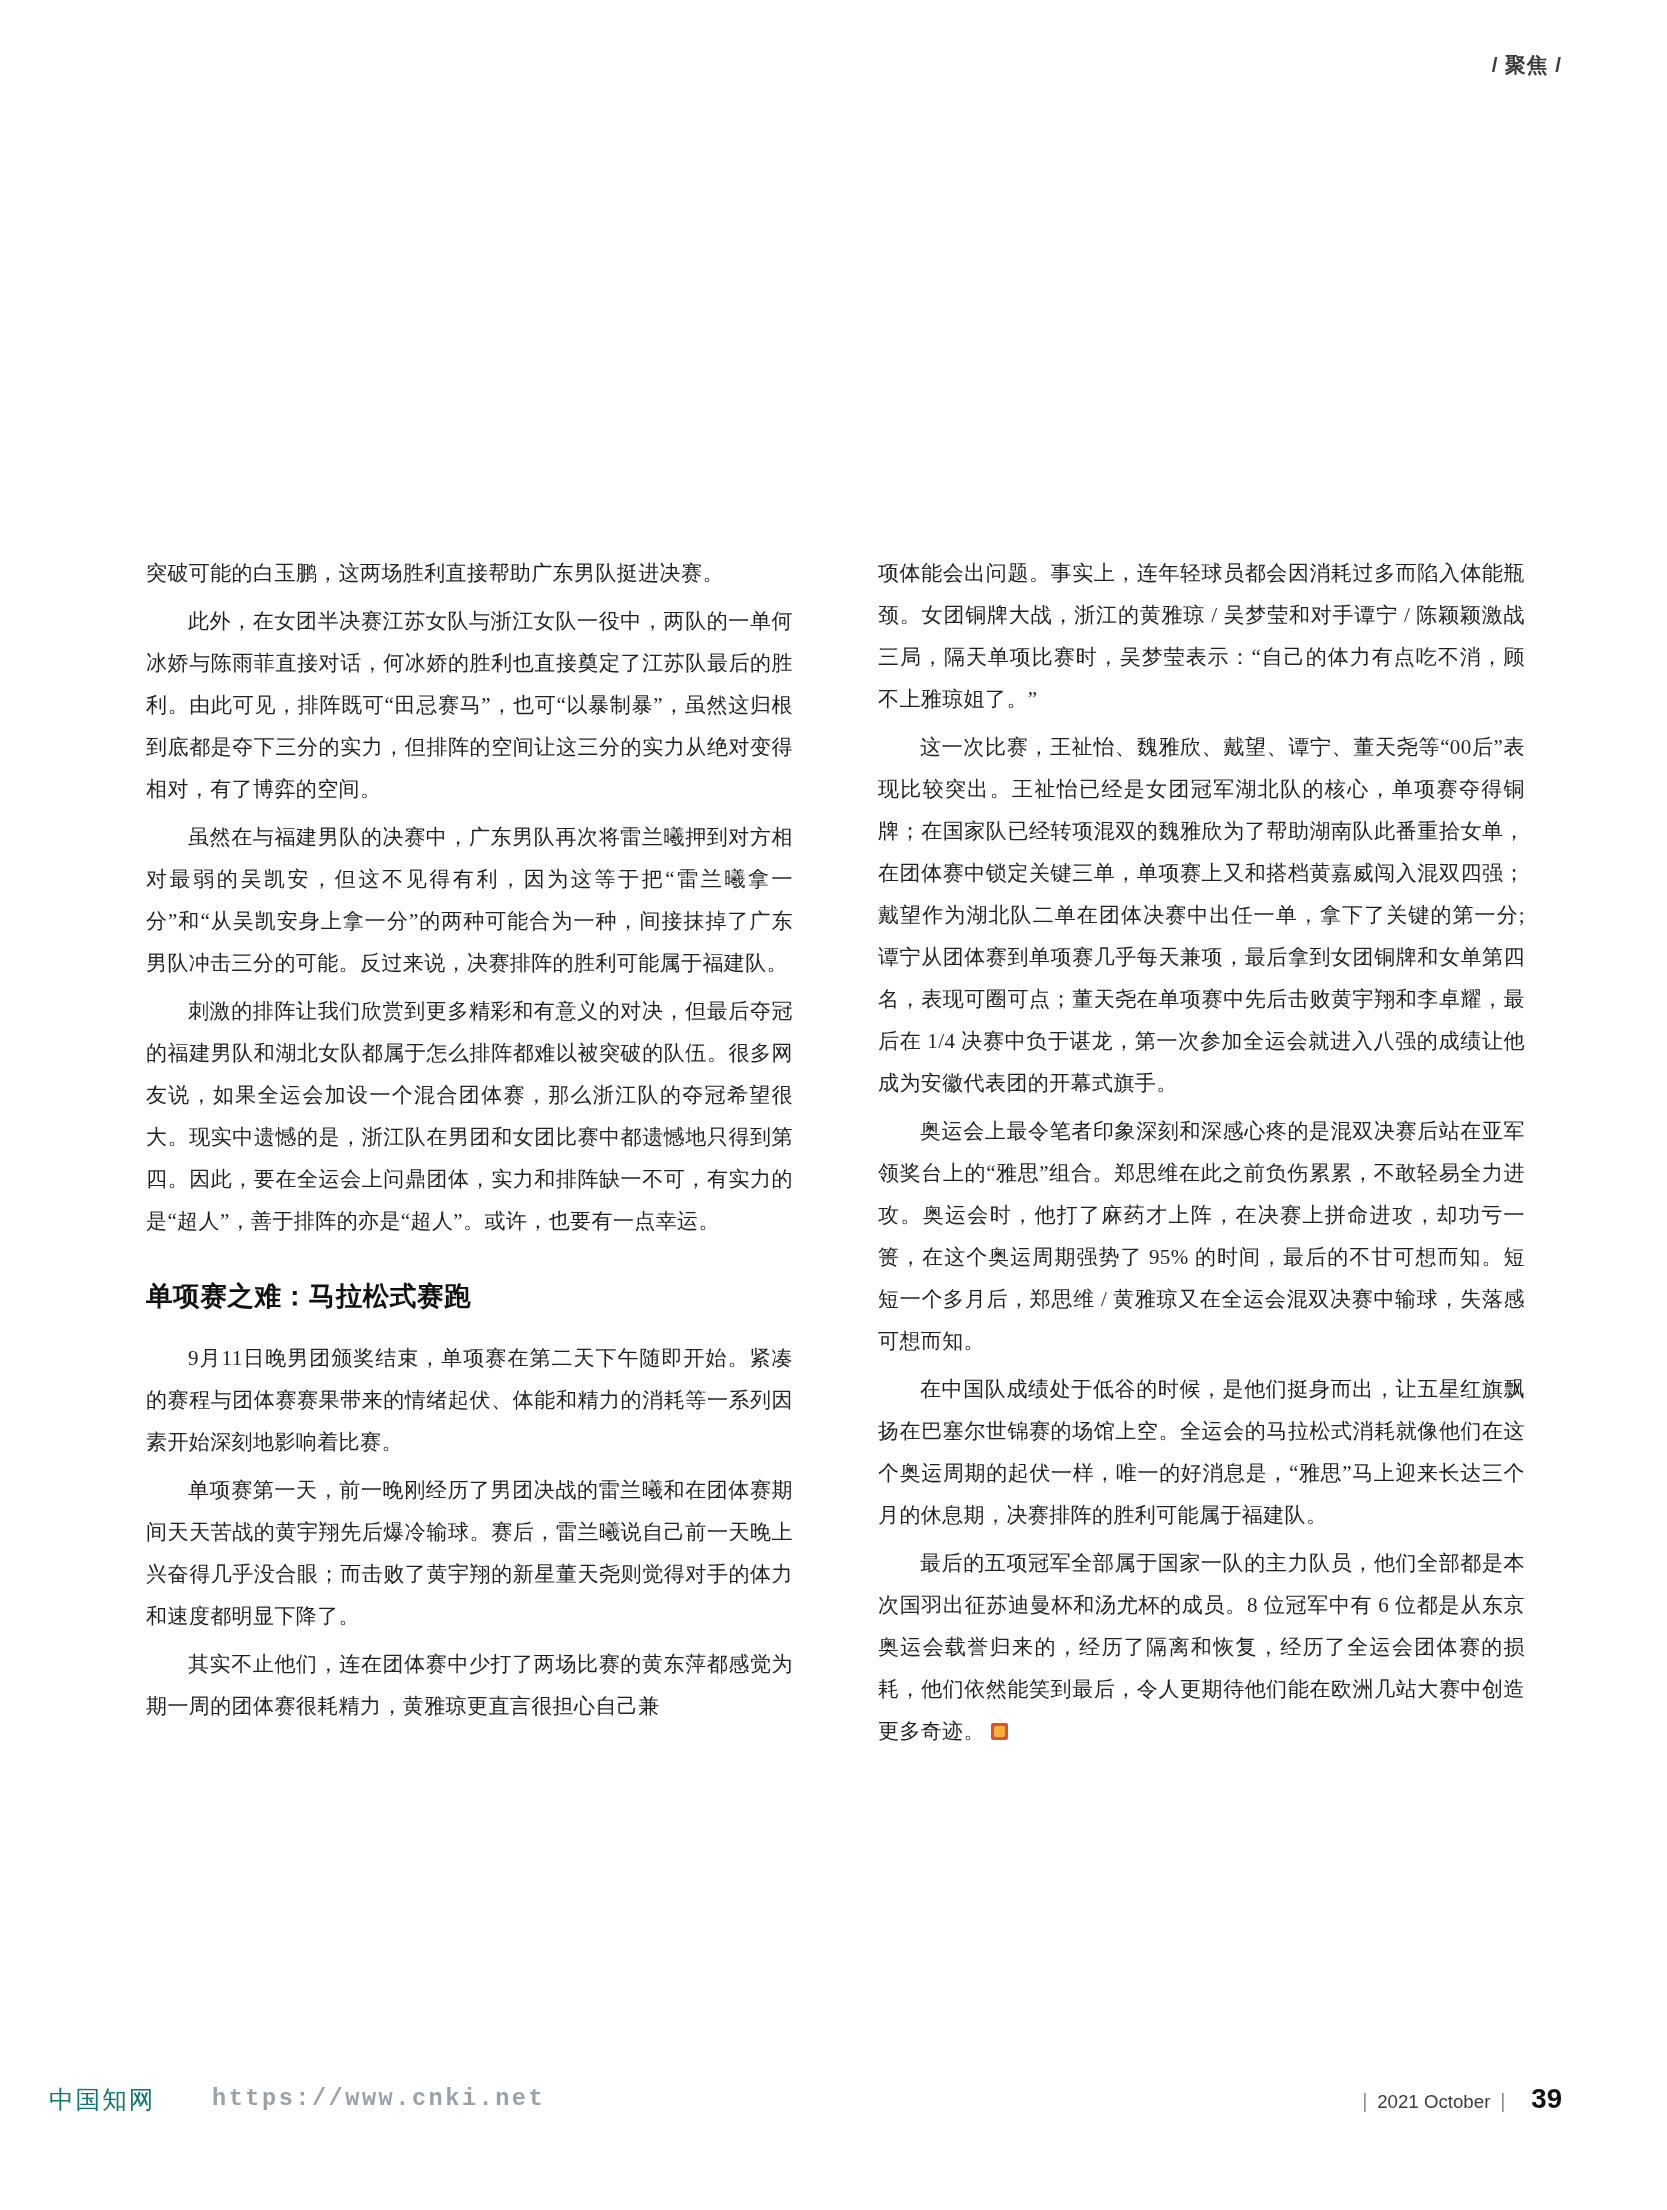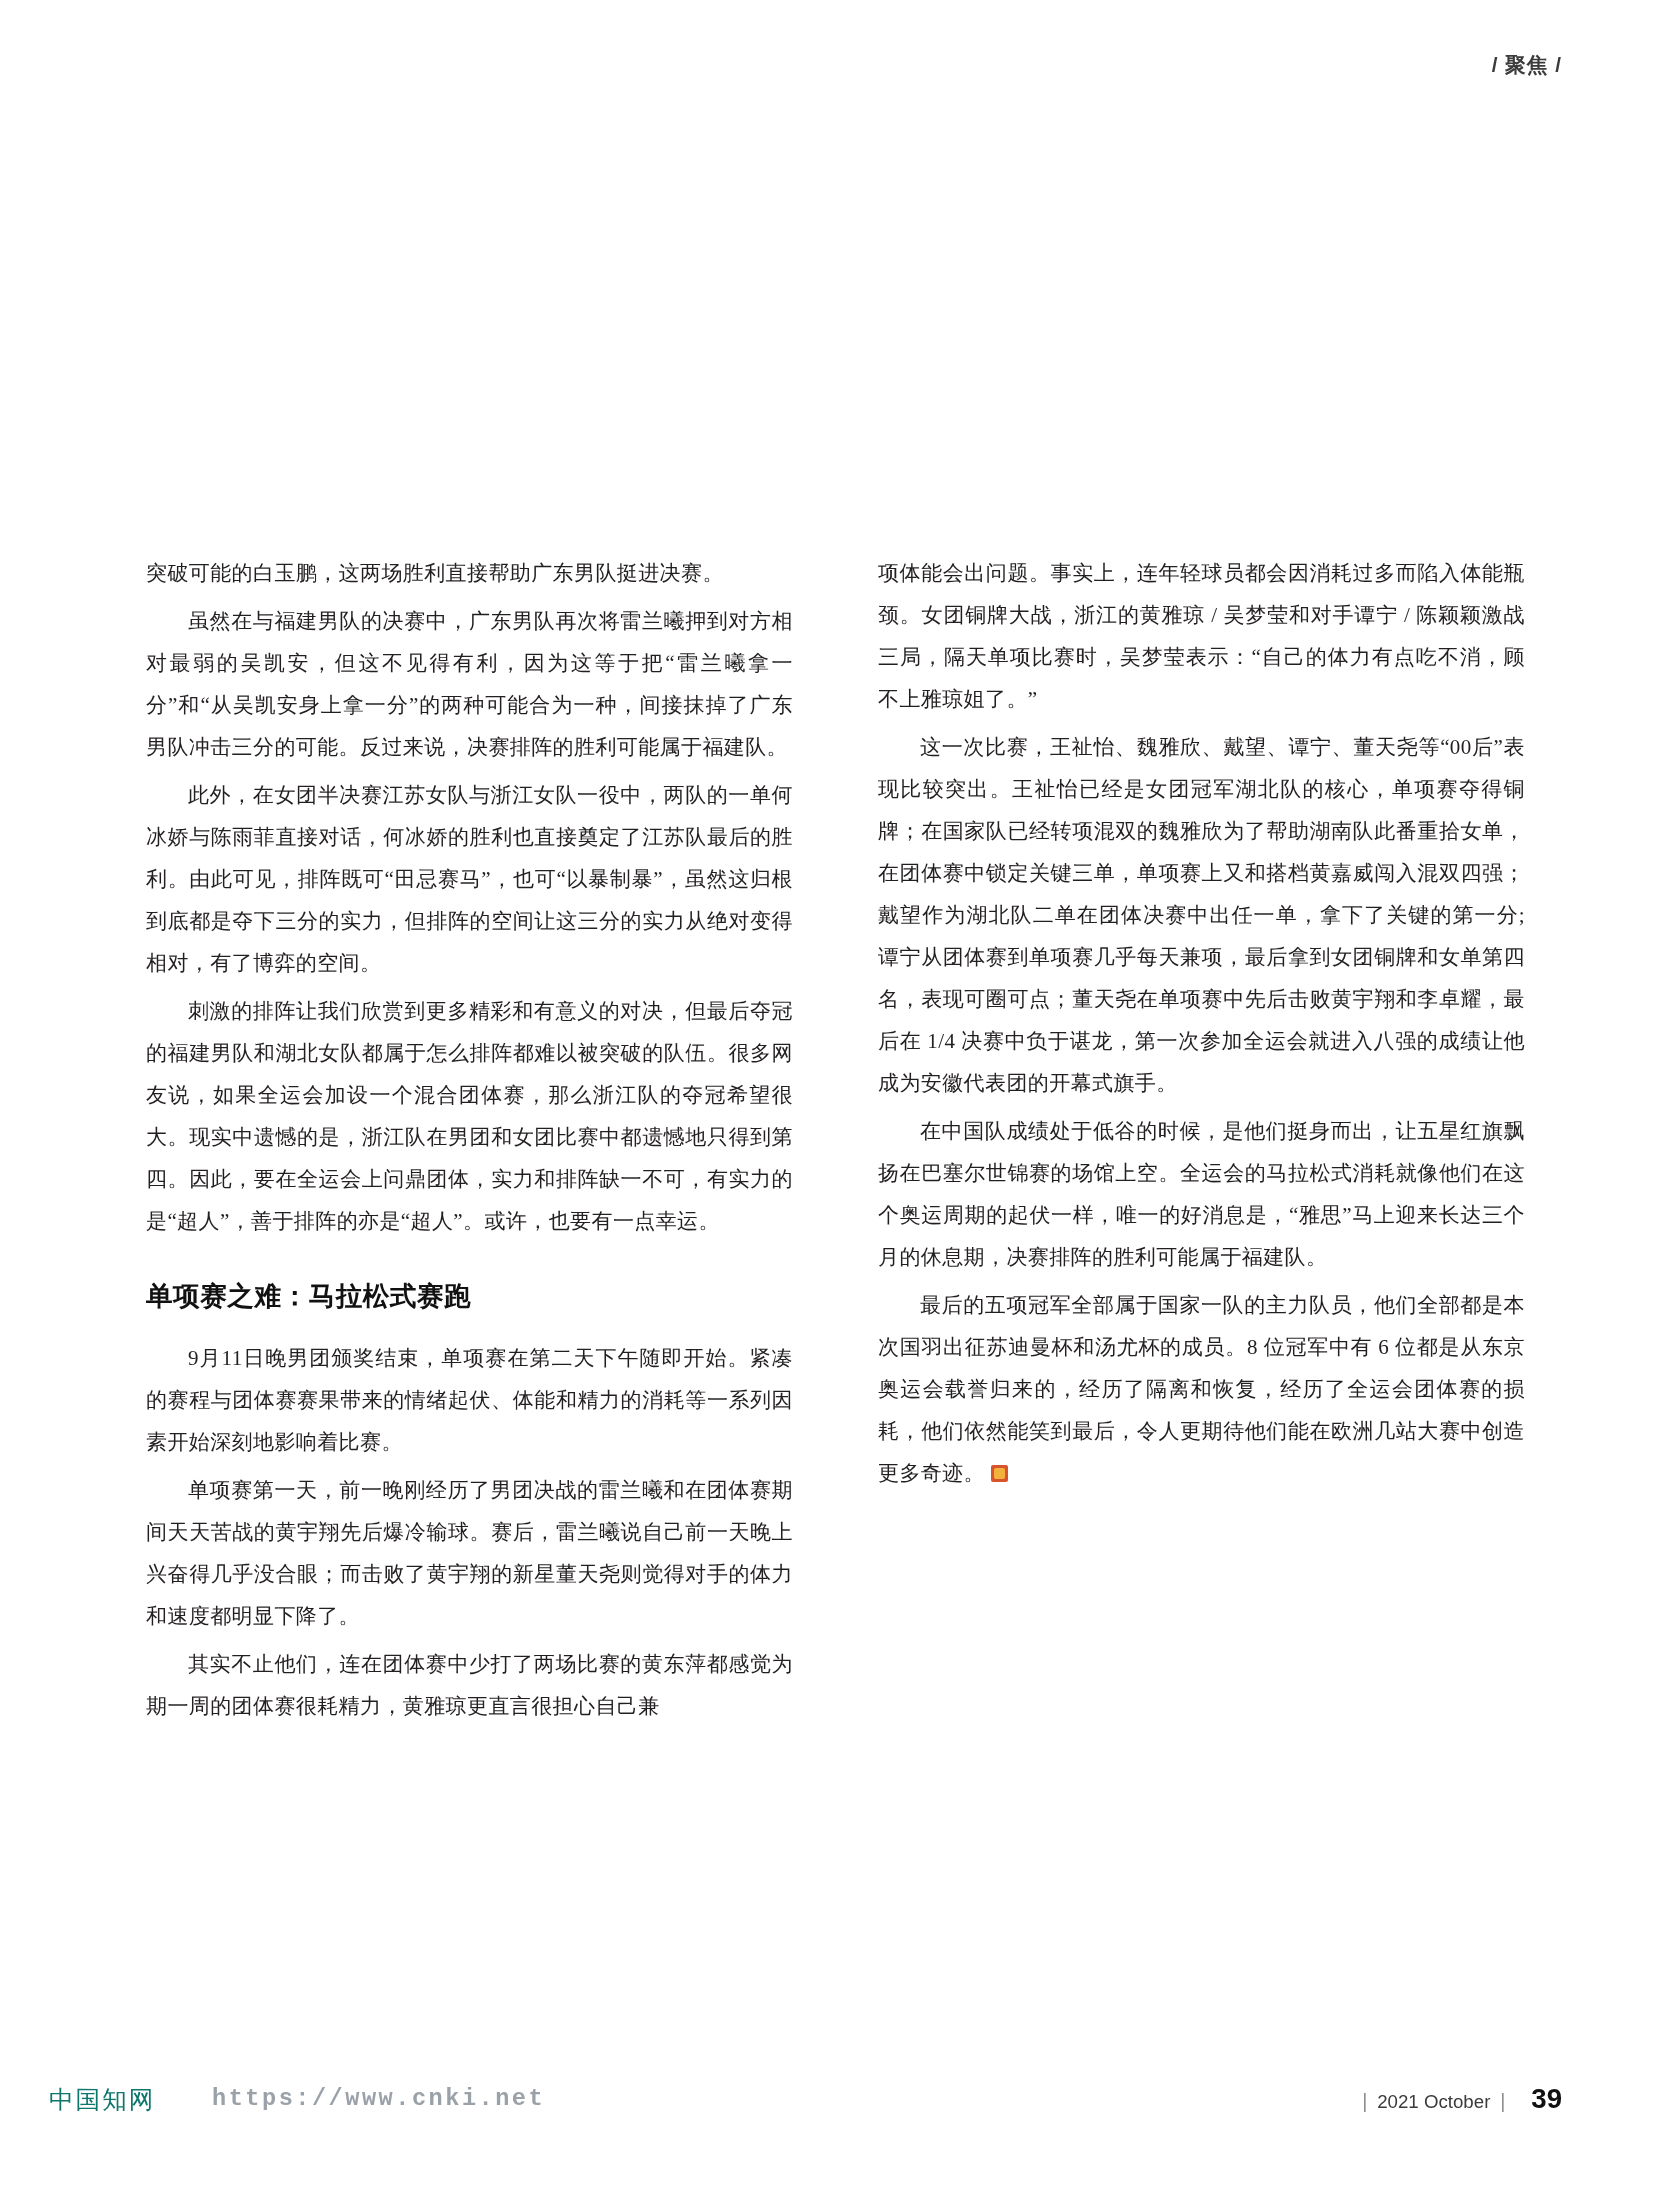--- a/index.html
+++ b/index.html
@@ -140,32 +140,33 @@
 <body>
 
 <div class="page">
 
   <div class="header">/ 聚焦 /</div>
 
   <div class="columns">
 
     <div class="col">
       <p class="noindent">突破可能的白玉鹏，这两场胜利直接帮助广东男队挺进决赛。</p>
+      <p>此外，在女团半决赛江苏女队与浙江女队一役中，两队的一单何冰娇与陈雨菲直接对话，何冰娇的胜利也直接奠定了江苏队最后的胜利。由此可见，排阵既可“田忌赛马”，也可“以暴制暴”，虽然这归根到底都是夺下三分的实力，但排阵的空间让这三分的实力从绝对变得相对，有了博弈的空间。</p>
       <p>虽然在与福建男队的决赛中，广东男队再次将雷兰曦押到对方相对最弱的吴凯安，但这不见得有利，因为这等于把“雷兰曦拿一分”和“从吴凯安身上拿一分”的两种可能合为一种，间接抹掉了广东男队冲击三分的可能。反过来说，决赛排阵的胜利可能属于福建队。</p>
-      <p>此外，在女团半决赛江苏女队与浙江女队一役中，两队的一单何冰娇与陈雨菲直接对话，何冰娇的胜利也直接奠定了江苏队最后的胜利。由此可见，排阵既可“田忌赛马”，也可“以暴制暴”，虽然这归根到底都是夺下三分的实力，但排阵的空间让这三分的实力从绝对变得相对，有了博弈的空间。</p>
       <p>刺激的排阵让我们欣赏到更多精彩和有意义的对决，但最后夺冠的福建男队和湖北女队都属于怎么排阵都难以被突破的队伍。很多网友说，如果全运会加设一个混合团体赛，那么浙江队的夺冠希望很大。现实中遗憾的是，浙江队在男团和女团比赛中都遗憾地只得到第四。因此，要在全运会上问鼎团体，实力和排阵缺一不可，有实力的是“超人”，善于排阵的亦是“超人”。或许，也要有一点幸运。</p>
       <h2 class="section-title">单项赛之难：马拉松式赛跑</h2>
       <p>9月11日晚男团颁奖结束，单项赛在第二天下午随即开始。紧凑的赛程与团体赛赛果带来的情绪起伏、体能和精力的消耗等一系列因素开始深刻地影响着比赛。</p>
       <p>单项赛第一天，前一晚刚经历了男团决战的雷兰曦和在团体赛期间天天苦战的黄宇翔先后爆冷输球。赛后，雷兰曦说自己前一天晚上兴奋得几乎没合眼；而击败了黄宇翔的新星董天尧则觉得对手的体力和速度都明显下降了。</p>
       <p>其实不止他们，连在团体赛中少打了两场比赛的黄东萍都感觉为期一周的团体赛很耗精力，黄雅琼更直言很担心自己兼</p>
     </div>
 
     <div class="col">
       <p class="noindent">项体能会出问题。事实上，连年轻球员都会因消耗过多而陷入体能瓶颈。女团铜牌大战，浙江的黄雅琼 / 吴梦莹和对手谭宁 / 陈颖颖激战三局，隔天单项比赛时，吴梦莹表示：“自己的体力有点吃不消，顾不上雅琼姐了。”</p>
       <p>这一次比赛，王祉怡、魏雅欣、戴望、谭宁、董天尧等“00后”表现比较突出。王祉怡已经是女团冠军湖北队的核心，单项赛夺得铜牌；在国家队已经转项混双的魏雅欣为了帮助湖南队此番重拾女单，在团体赛中锁定关键三单，单项赛上又和搭档黄嘉威闯入混双四强；戴望作为湖北队二单在团体决赛中出任一单，拿下了关键的第一分; 谭宁从团体赛到单项赛几乎每天兼项，最后拿到女团铜牌和女单第四名，表现可圈可点；董天尧在单项赛中先后击败黄宇翔和李卓耀，最后在 1/4 决赛中负于谌龙，第一次参加全运会就进入八强的成绩让他成为安徽代表团的开幕式旗手。</p>
+      <p>奥运会上最令笔者印象深刻和深感心疼的是混双决赛后站在亚军领奖台上的“雅思”组合。郑思维在此之前负伤累累，不敢轻易全力进攻。奥运会时，他打了麻药才上阵，在决赛上拼命进攻，却功亏一篑，在这个奥运周期强势了 95% 的时间，最后的不甘可想而知。短短一个多月后，郑思维 / 黄雅琼又在全运会混双决赛中输球，失落感可想而知。</p>
       <p>在中国队成绩处于低谷的时候，是他们挺身而出，让五星红旗飘扬在巴塞尔世锦赛的场馆上空。全运会的马拉松式消耗就像他们在这个奥运周期的起伏一样，唯一的好消息是，“雅思”马上迎来长达三个月的休息期，决赛排阵的胜利可能属于福建队。</p>
       <p><span>最后的五项冠军全部属于国家一队的主力队员，他们全部都是本次国羽出征苏迪曼杯和汤尤杯的成员。8 位冠军中有 6 位都是从东京奥运会载誉归来的，经历了隔离和恢复，经历了全运会团体赛的损耗，他们依然能笑到最后，令人更期待他们能在欧洲几站大赛中创造更多奇迹。</span><span class="endmark"></span></p>
     </div>
 
   </div>
 
   <div class="footer">
     <div class="cnki-logo">中国知网</div>
     <div class="cnki-url">https://www.cnki.net</div>
     <div class="folio">

